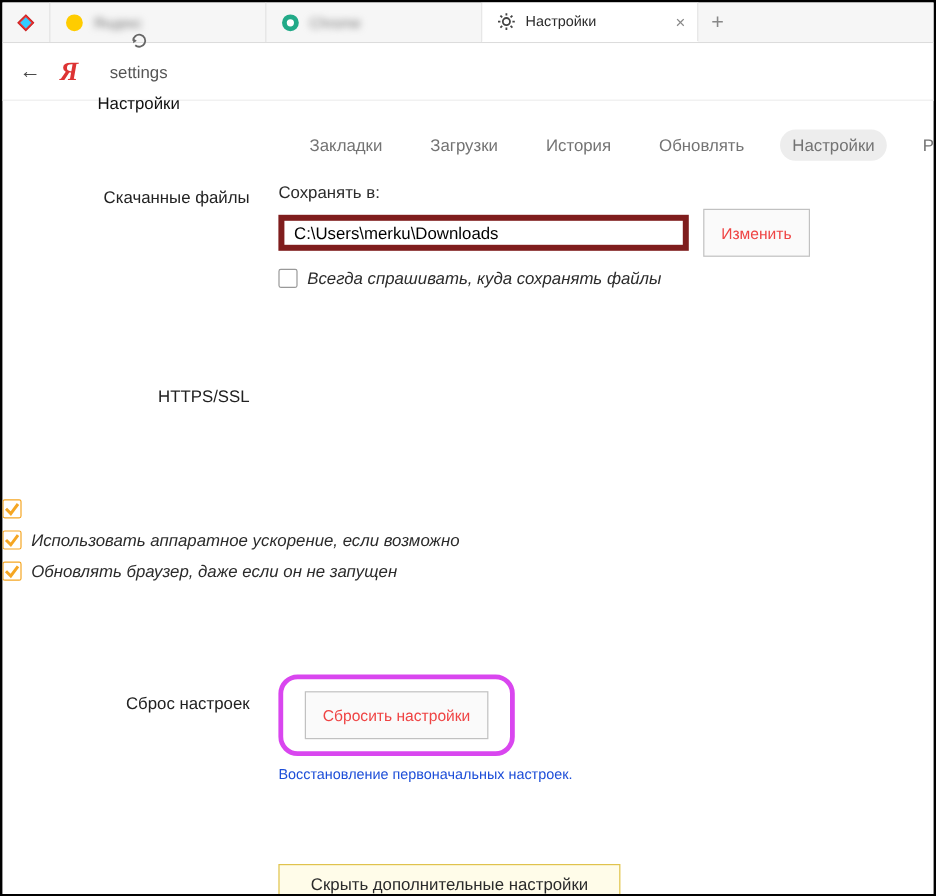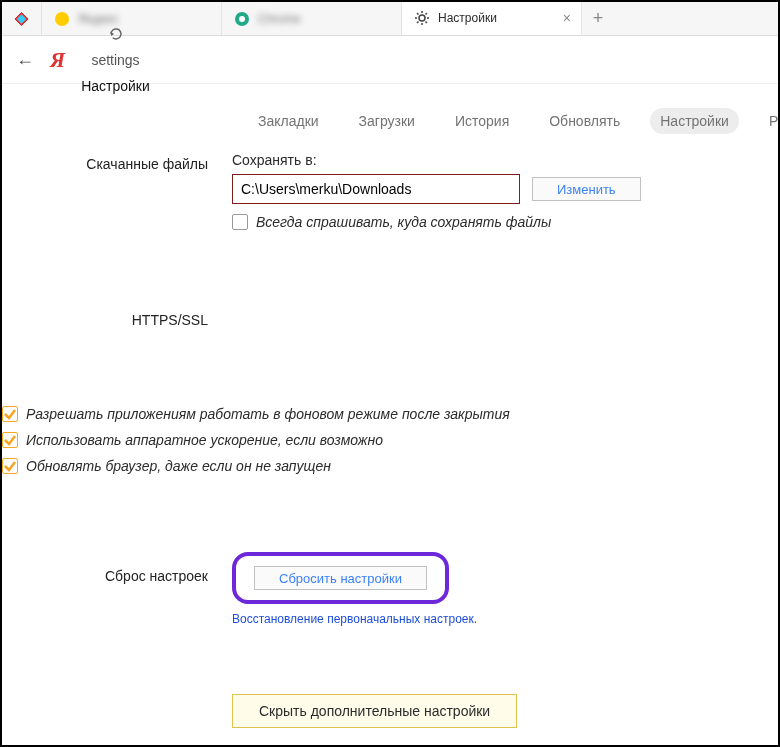--- a/index.html
+++ b/index.html
@@ -116,45 +116,45 @@
     padding-top: 4px;
     font-size: 14px;
     color:#222;
   }
   .section .content {
     flex: 1;
     font-size: 14px;
   }
   .field-row { display:flex; align-items:center; gap:12px; margin-bottom:4px;}
   input[type=text].txt {
-    width: 288px;
+    width: 342px;
     height: 30px;
     padding: 4px 8px;
-    border: 1px solid #7f1d1d;
+    border: 5px solid #7f1d1d;
     font-size:14px;
   }
   .btn {
-    height:24px;
-    padding: 0 24px;
+    height:40px;
+    padding: 0 14px;
     background:#fafafa;
     border:1px solid #c1c1c1;
     font-size:13px;
     cursor:pointer;
-    color:#3b82f6;
+    color:#ef4444;
   }
   .chk-row { display:flex; align-items:center; gap:8px; margin-top:10px; font-size:14px;font-style:italic; }
   .chk { width:16px; height:16px; border:1px solid #999; border-radius:2px; display:inline-flex; align-items:center; justify-content:center; cursor:pointer; background:#fff;}
   .chk.checked { border-color:#f5a623; }
   .chk.checked svg { display:block; }
   .chk svg { display:none; width:14px; height:14px; }
 
   .note { color:#1d4ed8; font-size:12px; margin-top:8px; }
 
   .highlight-red {
-    border:4px solid #6d28d9;
+    border:4px solid #d946ef;
     border-radius:16px;
     padding: 10px 18px;
     display:inline-block;
   }
 
   .yellowbtn {
     display:inline-block;
     padding: 8px 26px;
     border:1px solid #e0c34d;
     background:#fffce9;
@@ -254,21 +254,20 @@
 <div class="spacer-lg"></div>
 
 <div class="section">
   <div class="content">
     <div class="chk-row" style="margin-top:0;">
       <span class="chk checked">
           <svg viewBox="0 0 14 14">
             <polyline points="2,7 6,11 12,3" fill="none" stroke="#f5a623" stroke-width="2.5"></polyline>
           </svg>
         </span>
-      <span>Разрешать приложениям работать в фоновом режиме после закрытия</span>
     </div>
     <div class="chk-row">
       <span class="chk checked">
           <svg viewBox="0 0 14 14">
             <polyline points="2,7 6,11 12,3" fill="none" stroke="#f5a623" stroke-width="2.5"></polyline>
           </svg>
         </span>
       <span>Использовать аппаратное ускорение, если возможно</span>
     </div>
     <div class="chk-row">

